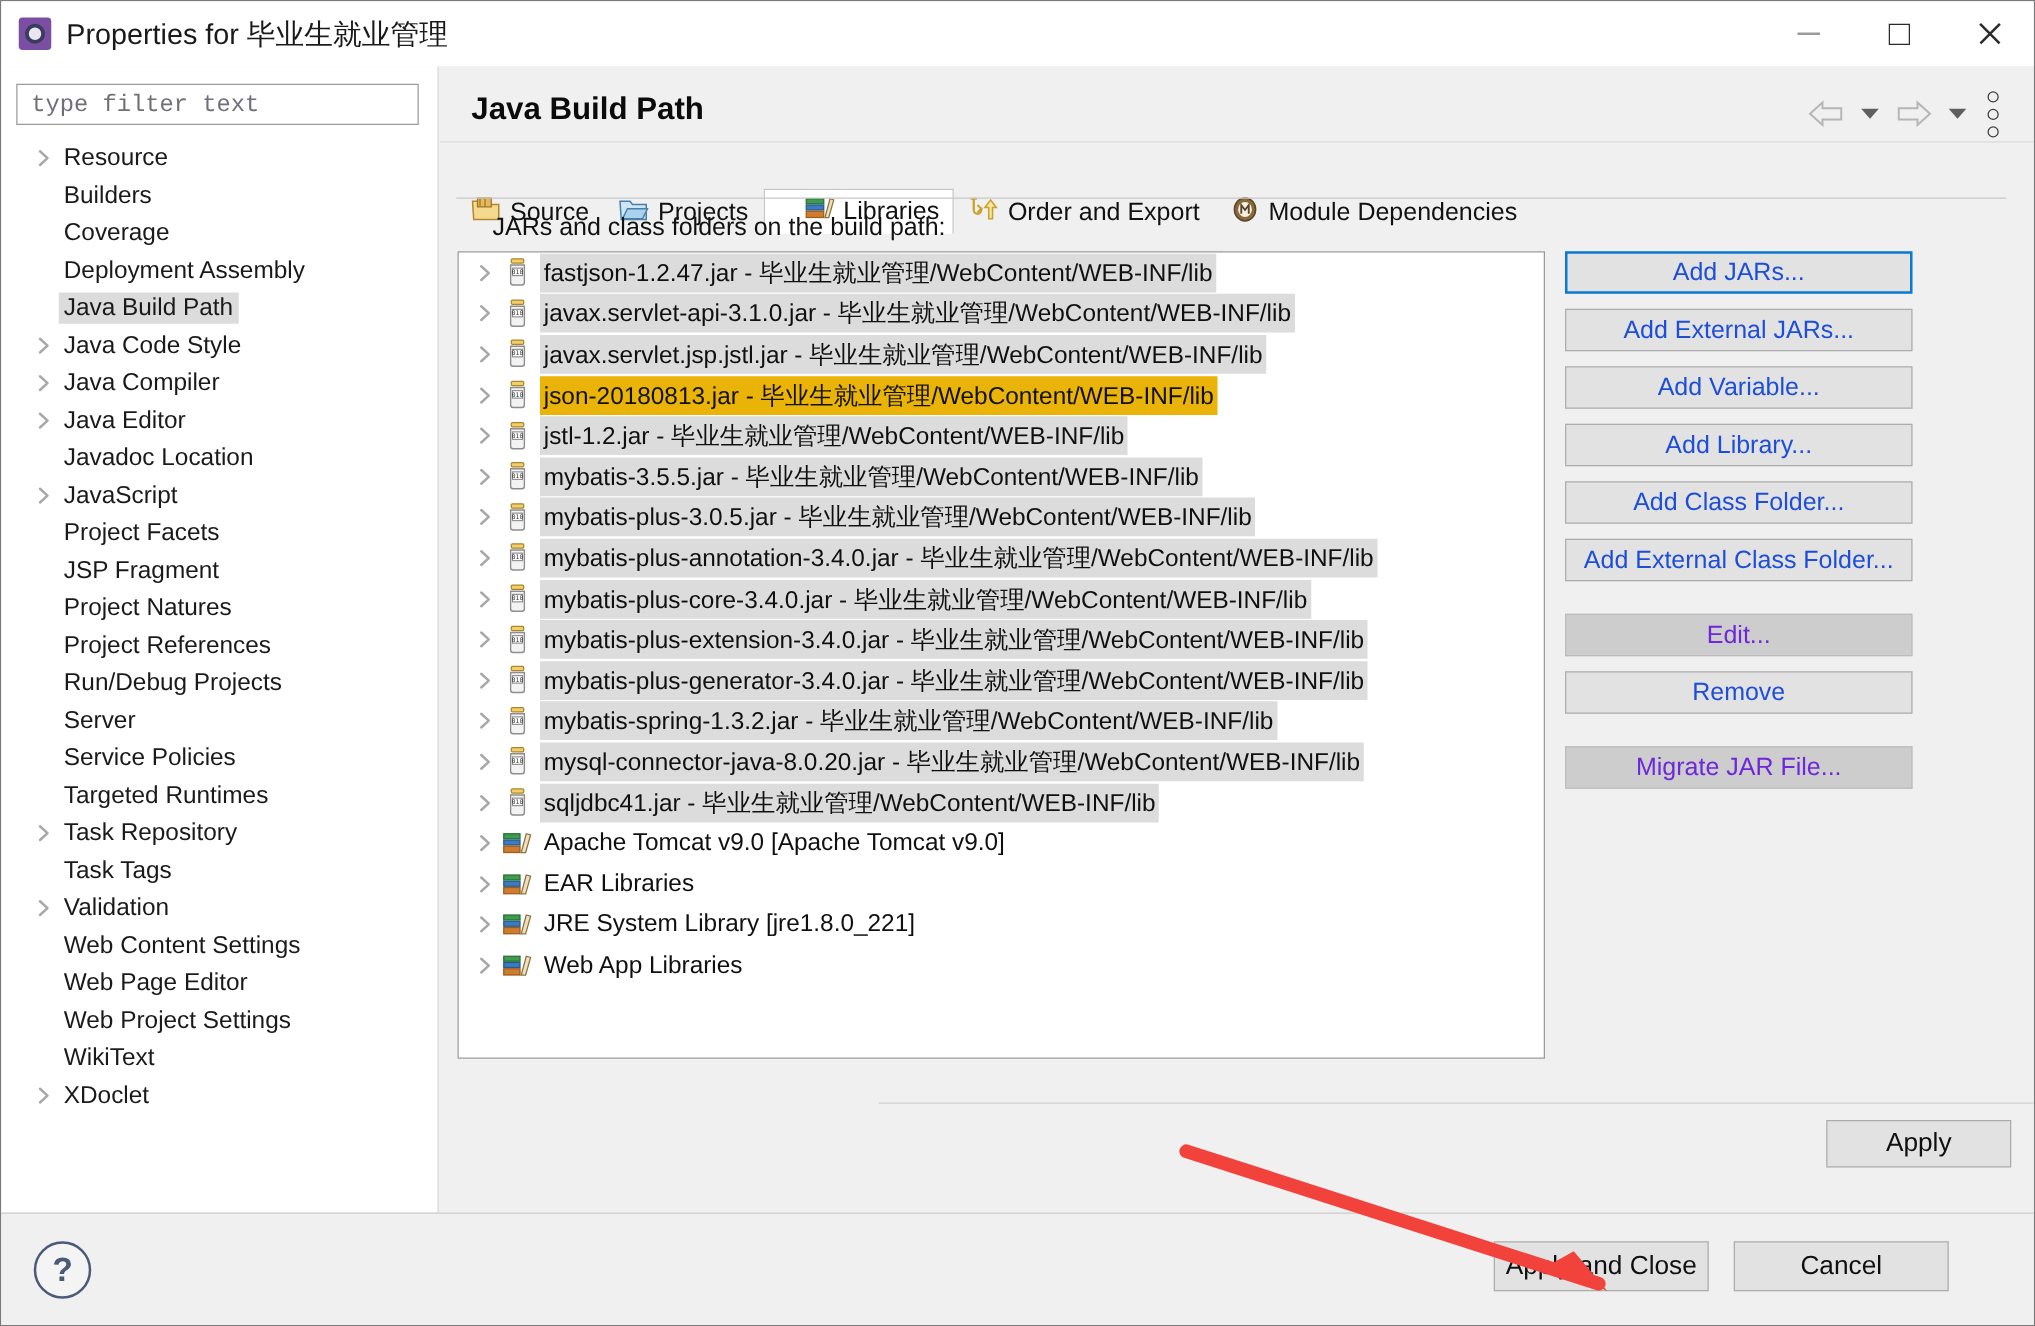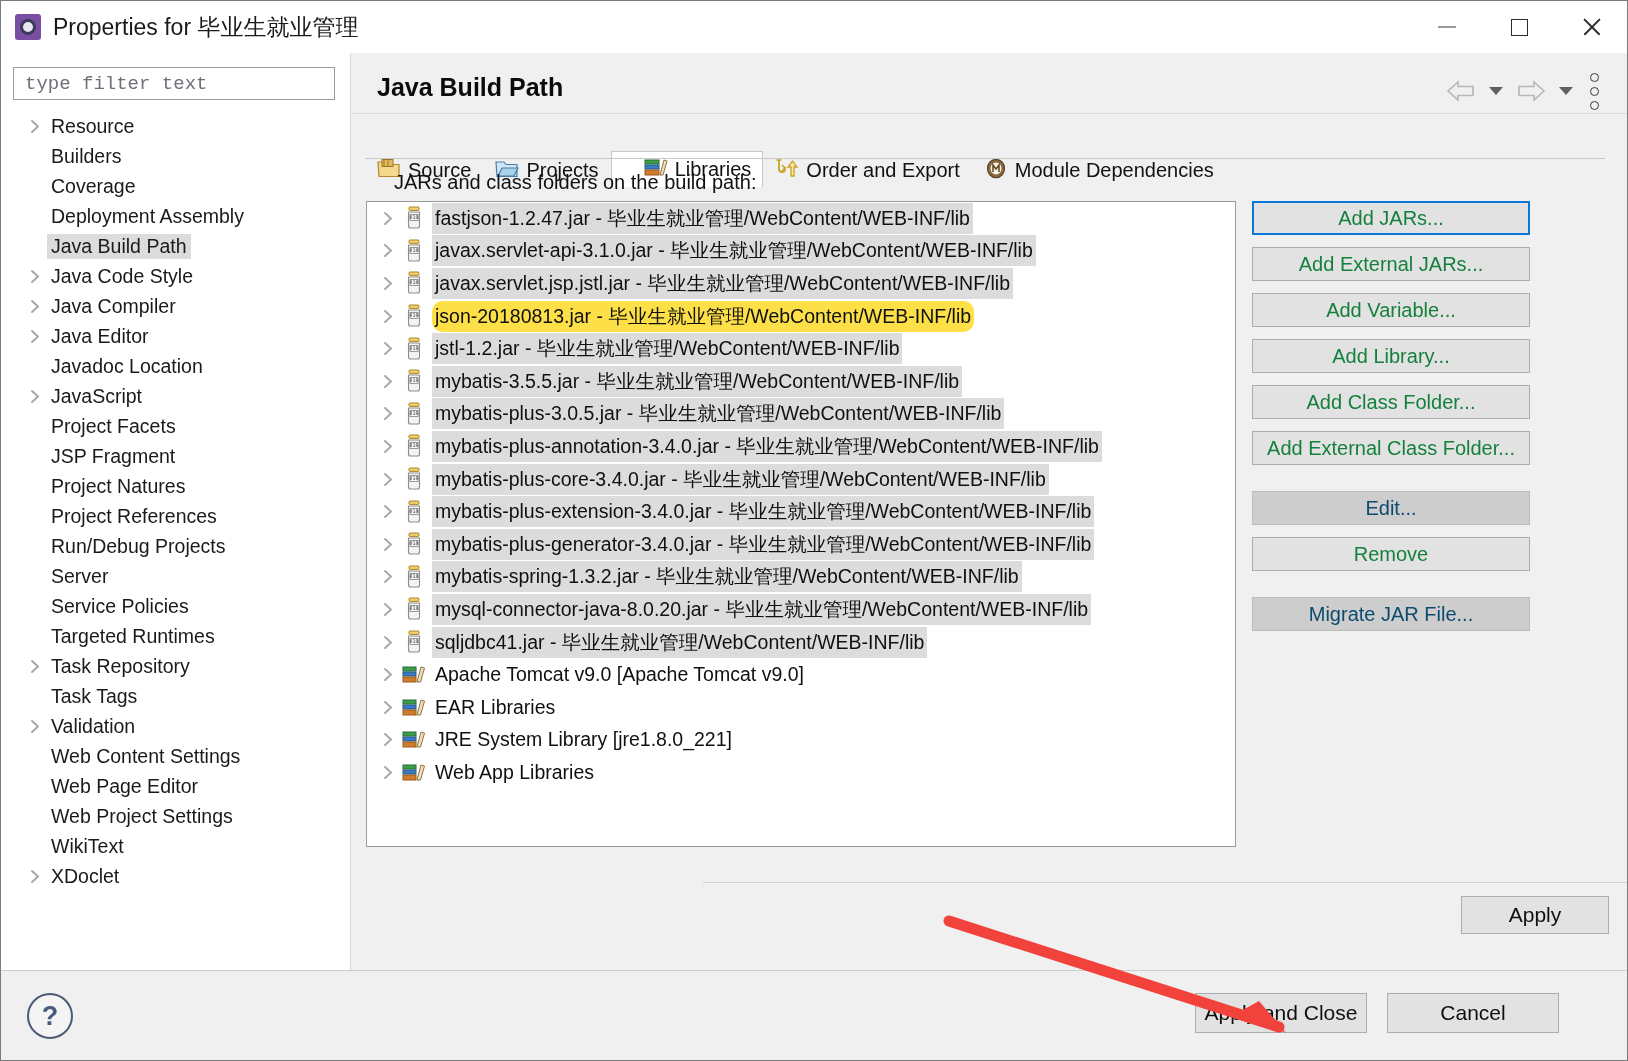--- a/index.html
+++ b/index.html
@@ -72,30 +72,30 @@
   .subhead{position:absolute;left:14px;top:118px;font-size:20px;color:#111;margin-left:28px;}
 
   
   .listbox{position:absolute;left:14px;top:148px;width:870px;height:646px;
     background:#ffffff;border:1px solid #9a9a9a;box-sizing:border-box;overflow:hidden;}
   .row{height:32.6px;display:flex;align-items:center;padding-left:8px;box-sizing:border-box;
     white-space:nowrap;font-size:19.5px;color:#101010;}
   .row .arrow{width:26px;flex:none;display:flex;align-items:center;justify-content:center;}
   .row .ico{width:26px;flex:none;display:flex;align-items:center;justify-content:center;margin-right:5px;}
   .row .txt{padding:2px 3px;}
-  .row.jar-sel .txt{background:#fde047;border-radius:11px;}
+  .row.jar-sel .txt{background:#eab308;}
   .row.jar .txt{background:#dcdcdc;text-align:right;}
 
   
   .btncol{position:absolute;left:900px;top:148px;width:278px;}
   .btn{width:278px;height:34px;background:#e2e2e2;border:1px solid #adadad;box-sizing:border-box;
-    font-size:20px;color:#15803d;display:flex;align-items:center;justify-content:center;
+    font-size:20px;color:#1d4ed8;display:flex;align-items:center;justify-content:center;
     font-family:"Liberation Sans","DejaVu Sans",sans-serif;}
   .btn.primary{border:2px solid #0a78d4;}
-  .btn.disabled{background:#cdcdcd;border-color:#bcbcbc;color:#0c4a6e;}
+  .btn.disabled{background:#cdcdcd;border-color:#bcbcbc;color:#6d28d9;}
   .btn-gap{height:12px;}
   .btn-gap-lg{height:26px;}
 
   
   .applyzone{position:absolute;left:0;right:0;bottom:0;height:89px;background:#f0f0f0;}
   .hr-apply{position:absolute;left:351px;right:0;top:0px;height:1px;background:#d0d0d0;}
   .apply-btn{position:absolute;right:18px;top:14px;width:148px;height:38px;background:#e2e2e2;
     border:1px solid #adadad;box-sizing:border-box;font-size:21px;color:#101010;
     display:flex;align-items:center;justify-content:center;}
 

